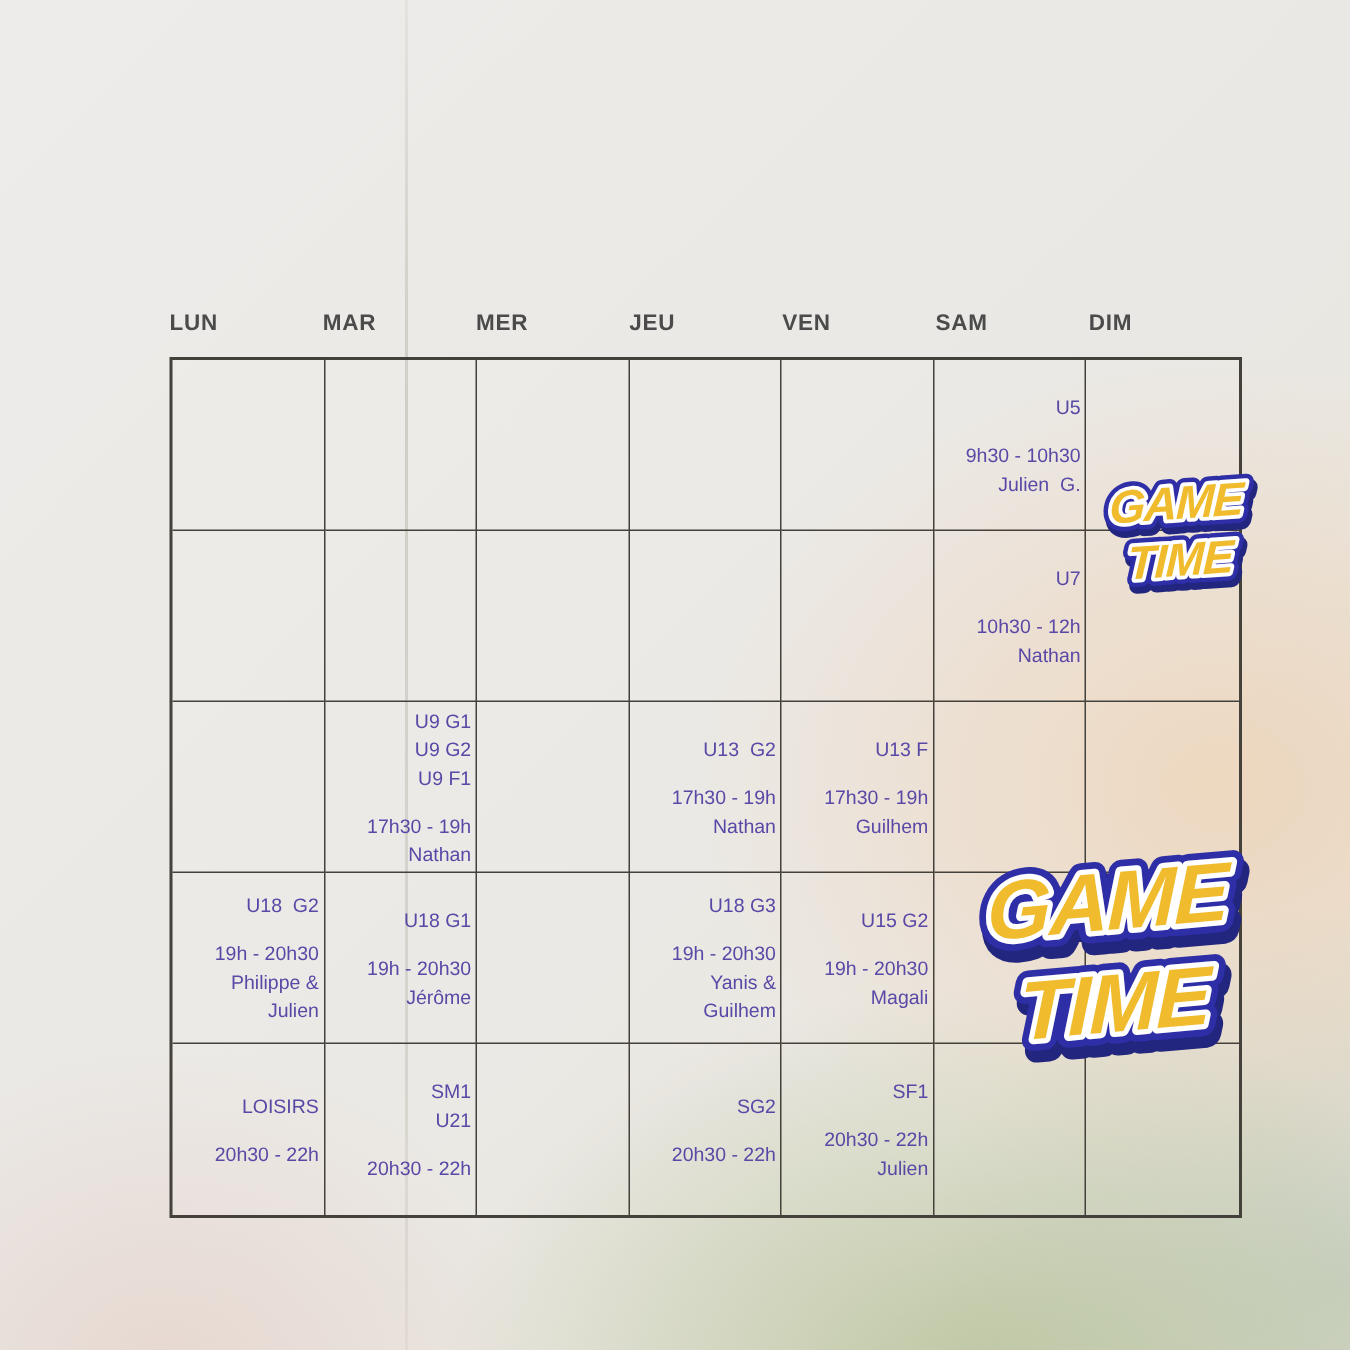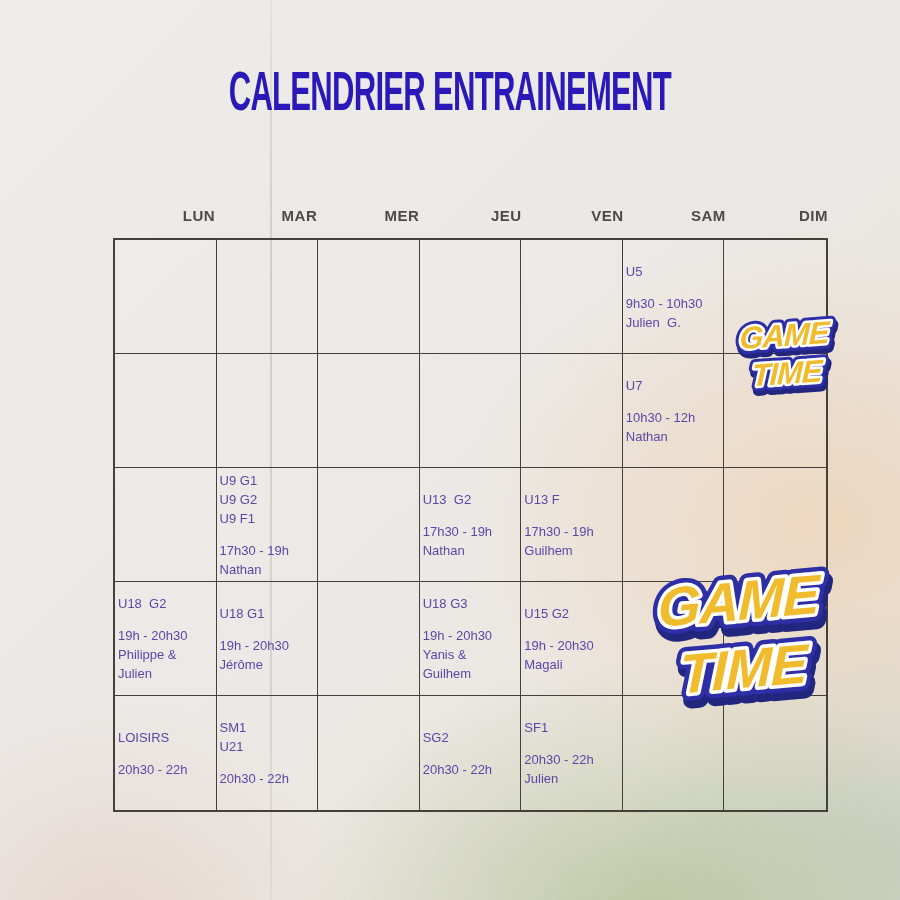--- a/index.html
+++ b/index.html
@@ -24,30 +24,30 @@
   }
   .title .tline{display:block;}
   .title .tline > span{
     display:inline-block;font-size:42px;letter-spacing:-1px;
     transform:scale(0.74,1.32);transform-origin:center;
     white-space:nowrap;
   }
   .calendar{position:absolute;left:113px;top:203px;width:715px;}
   .day-row{display:grid;grid-template-columns:repeat(7,1fr);height:26px;margin-bottom:9px;}
   .day-row .day{
-    text-align:right;color:#4b4b4b;font-weight:bold;font-size:15px;
+    text-align:left;color:#4b4b4b;font-weight:bold;font-size:15px;
     letter-spacing:0.5px;line-height:26px;
   }
   .grid{
     display:grid;grid-template-columns:repeat(7,1fr);grid-auto-rows:114px;
     border:2px solid #44403a;background:rgba(255,255,255,0.06);
   }
   .cell{
     border-right:1.5px solid #44403a;border-bottom:1.5px solid #44403a;
-    display:flex;flex-direction:column;align-items:flex-start;justify-content:center;
+    display:flex;flex-direction:column;align-items:flex-end;justify-content:center;
     color:#5948a6;font-size:13px;line-height:19px;text-align:center;
     padding:2px 3px;box-sizing:border-box;overflow:hidden;
   }
   .cell.last-col{border-right:none;}
   .cell.last-row{border-bottom:none;}
   .cell .line{white-space:pre;}
   .cell .gap{height:13px;flex:0 0 auto;}
   .sticker{position:absolute;pointer-events:none;}
   .sticker-small{left:726px;top:310px;width:116px;height:88px;transform:rotate(-4deg);}
   .sticker-large{left:636px;top:556px;width:206px;height:156px;transform:rotate(-5deg);}
@@ -57,21 +57,20 @@
     font-weight:900;font-style:italic;text-anchor:middle;
     paint-order:stroke;stroke-linejoin:round;letter-spacing:-1px;
   }
 </style>
 </head>
 <body>
 
 <div class="crease"></div>
 
 <h1 class="title" style="margin:0;">
-  <span class="tline"><span>CALENDRIER ENTRAINEMENT</span></span>
 </h1>
 
 <div class="calendar">
   <div class="day-row" id="day-row">
       <div class="day">LUN</div>
       <div class="day">MAR</div>
       <div class="day">MER</div>
       <div class="day">JEU</div>
       <div class="day">VEN</div>
       <div class="day">SAM</div>

